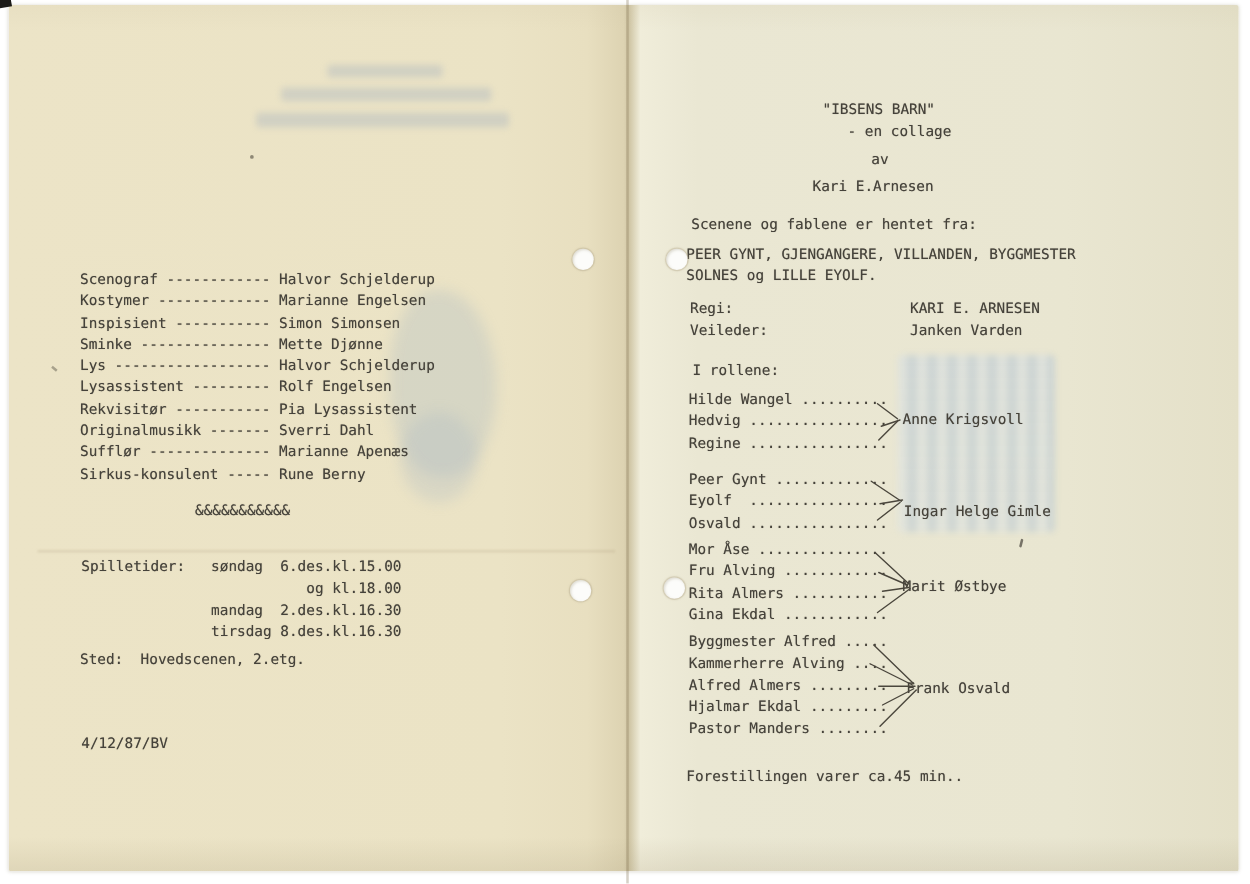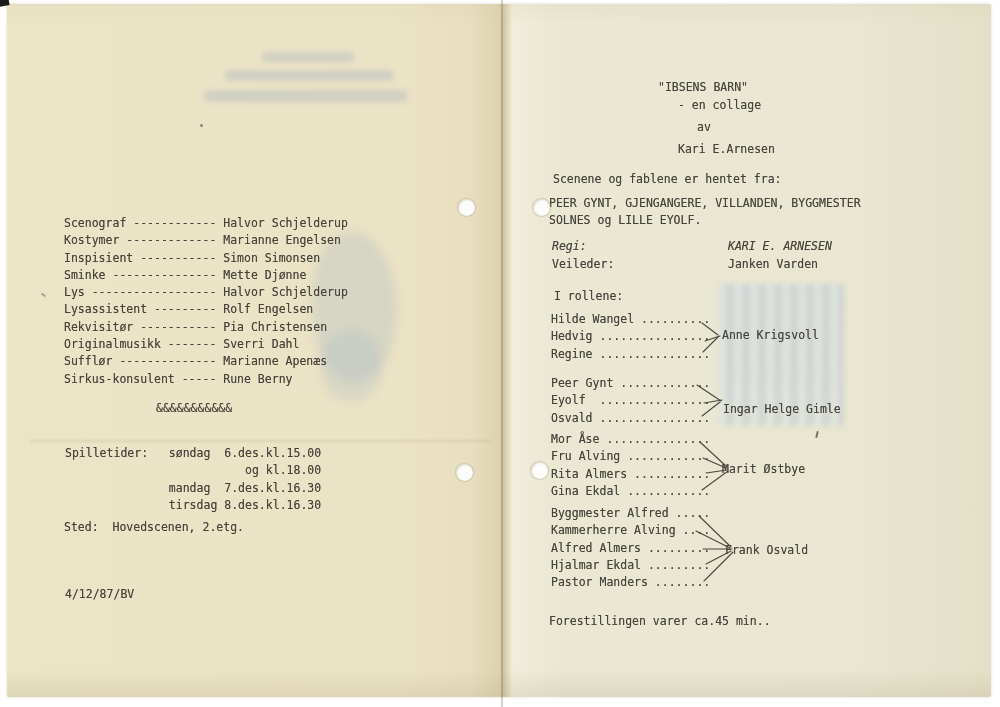--- a/index.html
+++ b/index.html
@@ -18,25 +18,25 @@
   
   .credits{left:64px;top:215px;}
   .symbols{left:156px;top:400px;}
   .schedule{left:65px;top:445px;}
   .venue{left:64px;top:519px;}
   .datecode{left:65px;top:586px;}
   
   .r-title{left:658px;top:79px;}
   .r-subtitle{left:662px;top:97px;margin-left:16px;}
   .r-av{left:697px;top:119px;}
-  .r-author{left:650px;top:141px;margin-left:28px;}
+  .r-author{left:650px;top:141px;}
   .r-srcintro{left:553px;top:171px;}
   .r-src1{left:549px;top:195px;}
   .r-src2{left:549px;top:212px;}
-  .r-regi{left:552px;top:239px;width:400px;height:15px;font-style:italic;}
+  .r-regi{left:552px;top:239px;width:400px;height:15px;}
   .r-veil{left:552px;top:257px;width:400px;height:15px;}
   .cred-name{position:absolute;left:176px;top:0;white-space:pre;font-size:11.5px;
              text-shadow:0 0 0.6px rgba(74,70,62,0.55);}
   .r-roles-h{left:554px;top:288px;}
   .g1{left:551px;top:311px;} .g2{left:551px;top:375px;}
   .g3{left:551px;top:431px;} .g4{left:551px;top:505px;}
   .a1{left:722px;top:327px;} .a2{left:723px;top:401px;}
   .a3{left:722px;top:461px;} .a4{left:725px;top:542px;}
   .r-duration{left:549px;top:613px;}
   
@@ -90,30 +90,30 @@
   <div class="fold-line"></div>
   <div class="crease-h"></div>
 
   <div class="block credits">
     <div class="line">Scenograf ------------ Halvor Schjelderup</div>
     <div class="line">Kostymer ------------- Marianne Engelsen</div>
     <div class="line">Inspisient ----------- Simon Simonsen</div>
     <div class="line">Sminke --------------- Mette Djønne</div>
     <div class="line">Lys ------------------ Halvor Schjelderup</div>
     <div class="line">Lysassistent --------- Rolf Engelsen</div>
-    <div class="line">Rekvisitør ----------- Pia Christensen</div>
+    <div class="line">Rekvisitør ----------- Pia Lysassistent</div>
     <div class="line">Originalmusikk ------- Sverri Dahl</div>
     <div class="line">Sufflør -------------- Marianne Apenæs</div>
     <div class="line">Sirkus-konsulent ----- Rune Berny</div>
   </div>
   <div class="block symbols line">&amp;&amp;&amp;&amp;&amp;&amp;&amp;&amp;&amp;&amp;&amp;</div>
   <div class="block schedule">
     <div class="line">Spilletider:   søndag  6.des.kl.15.00</div>
     <div class="line">                          og kl.18.00</div>
-    <div class="line">               mandag  7.des.kl.16.30</div>
+    <div class="line">               mandag  2.des.kl.16.30</div>
     <div class="line">               tirsdag 8.des.kl.16.30</div>
   </div>
   <div class="block venue line">Sted:  Hovedscenen, 2.etg.</div>
   <div class="block datecode line">4/12/87/BV</div>
 
   <div class="block r-title line">"IBSENS BARN"</div>
   <div class="block r-subtitle line">- en collage</div>
   <div class="block r-av line">av</div>
   <div class="block r-author line">Kari E.Arnesen</div>
   <div class="block r-srcintro line">Scenene og fablene er hentet fra:</div>

